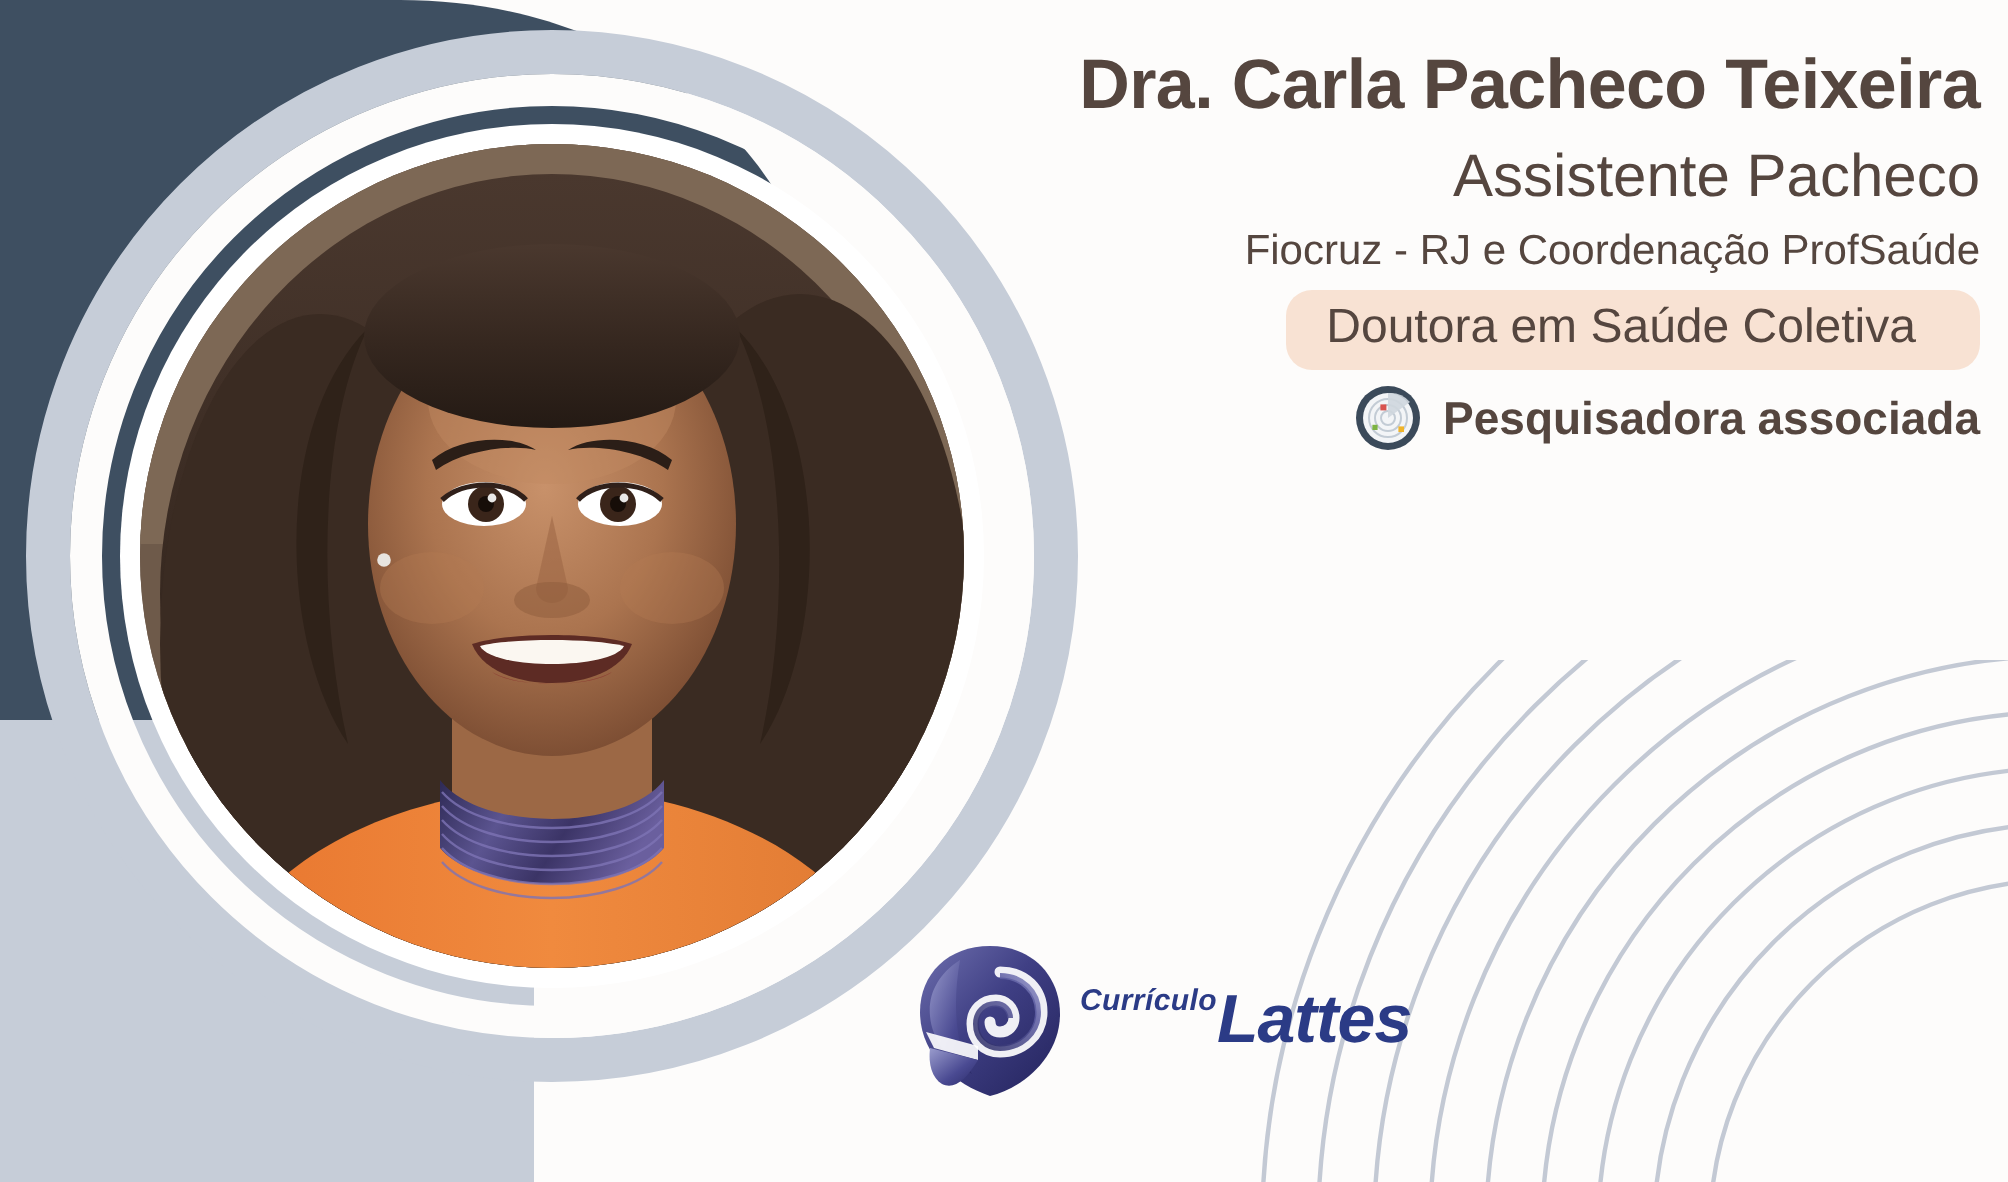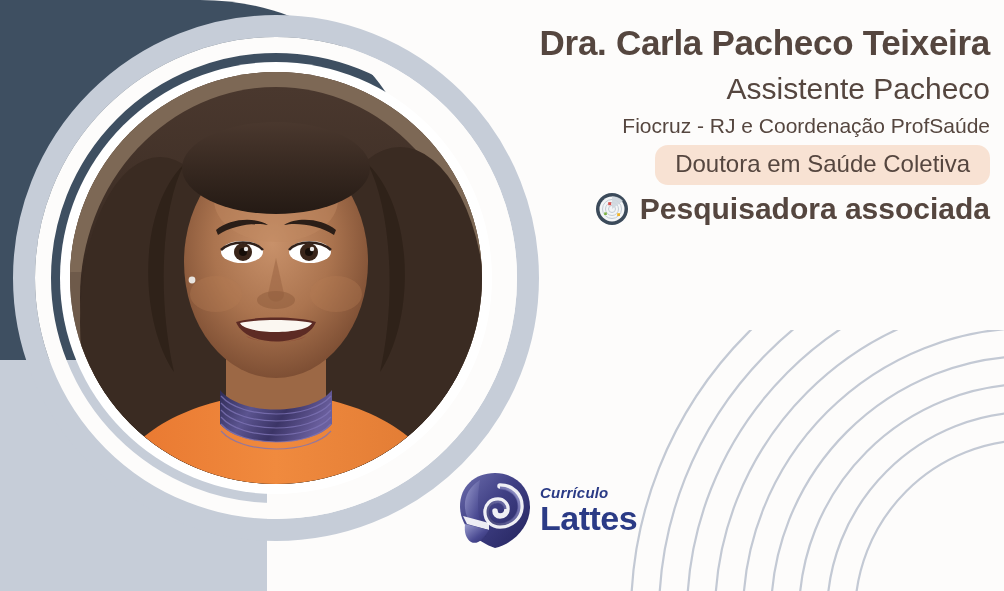--- a/index.html
+++ b/index.html
@@ -89,63 +89,64 @@
     display: flex;
     justify-content: flex-end;
     margin: 0 0 6px 0;
   }
   .badge {
     display: inline-block;
     background: #f8e2d3;
     color: #55463f;
     font-size: 24px;
     font-weight: 400;
-    padding: 5px 20px 7px 20px;
+    padding: 5px 32px 7px 20px;
     border-radius: 13px;
     line-height: 1.15;
     white-space: nowrap;
   }
   .researcher-row {
     display: flex;
     align-items: center;
     justify-content: flex-end;
     gap: 10px;
   }
   .researcher-label {
-    font-size: 30px;
+    font-size: 23px;
     font-weight: 700;
     color: #55463f;
     line-height: 1.15;
     white-space: nowrap;
   }
   .radar-icon { width: 36px; height: 36px; flex: 0 0 auto; display: block; }
 
   
   .lattes {
     position: absolute;
     left: 456px;
     top: 470px;
     display: flex;
     align-items: center;
     gap: 6px;
     z-index: 10;
   }
   .lattes-mark { width: 78px; height: 80px; display: block; }
-  .lattes-text { display: flex; flex-direction: column; align-items: flex-start; line-height: 1; }
+  .lattes-text { display: flex; flex-direction: row; align-items: flex-start; line-height: 1; }
   .lattes-top {
     font-size: 15px;
     font-weight: 700;
     font-style: italic;
     color: #2b3b86;
     letter-spacing: 0.2px;
     margin-bottom: 1px;
   }
   .lattes-bottom {
     font-size: 34px;
     font-weight: 700;
+    font-style: italic;
     color: #2b3b86;
     letter-spacing: -0.5px;
   }
 </style>
 </head>
 <body>
 
 <div id="card">
 
   <svg class="bg-layer" viewBox="0 0 1004 591" xmlns="http://www.w3.org/2000/svg">

